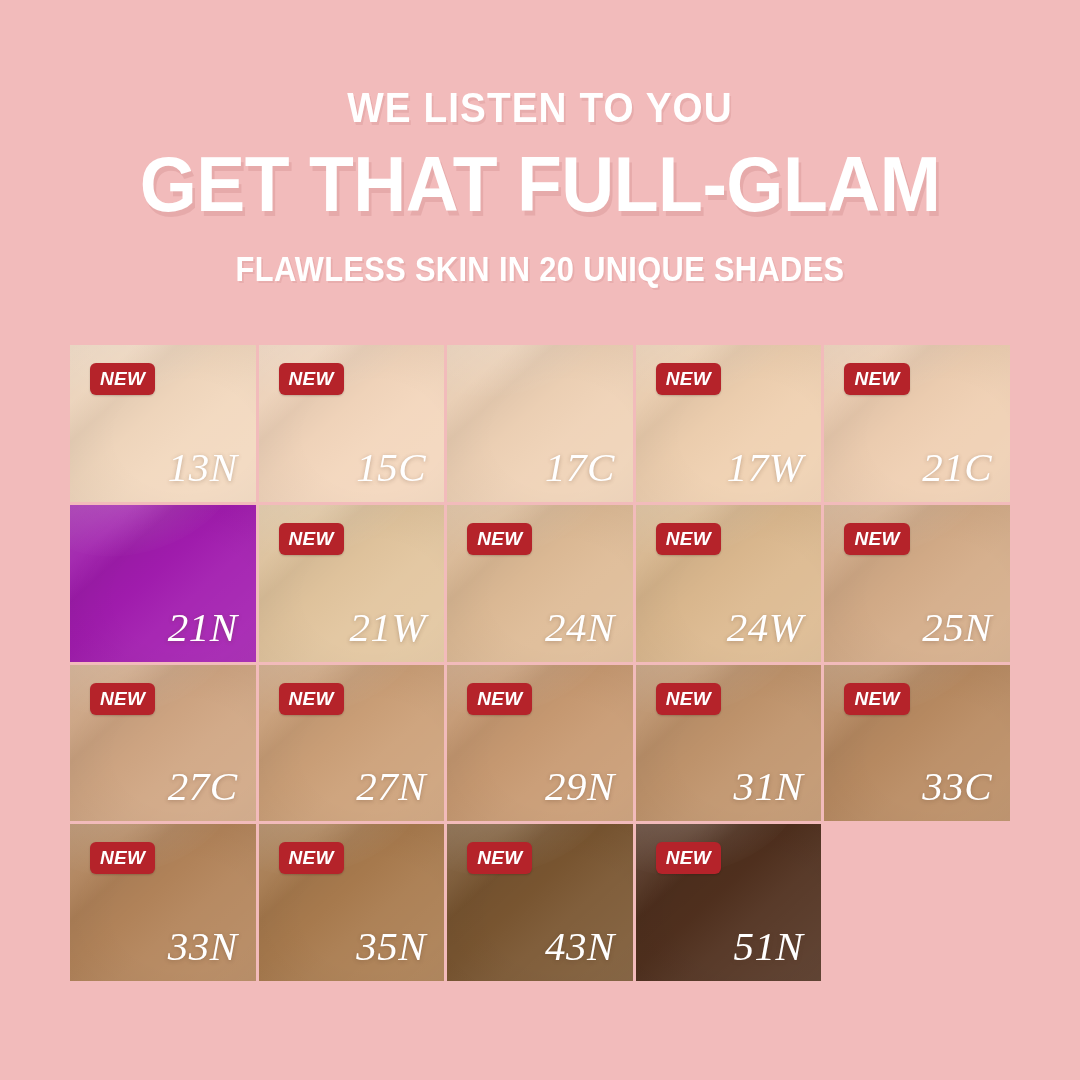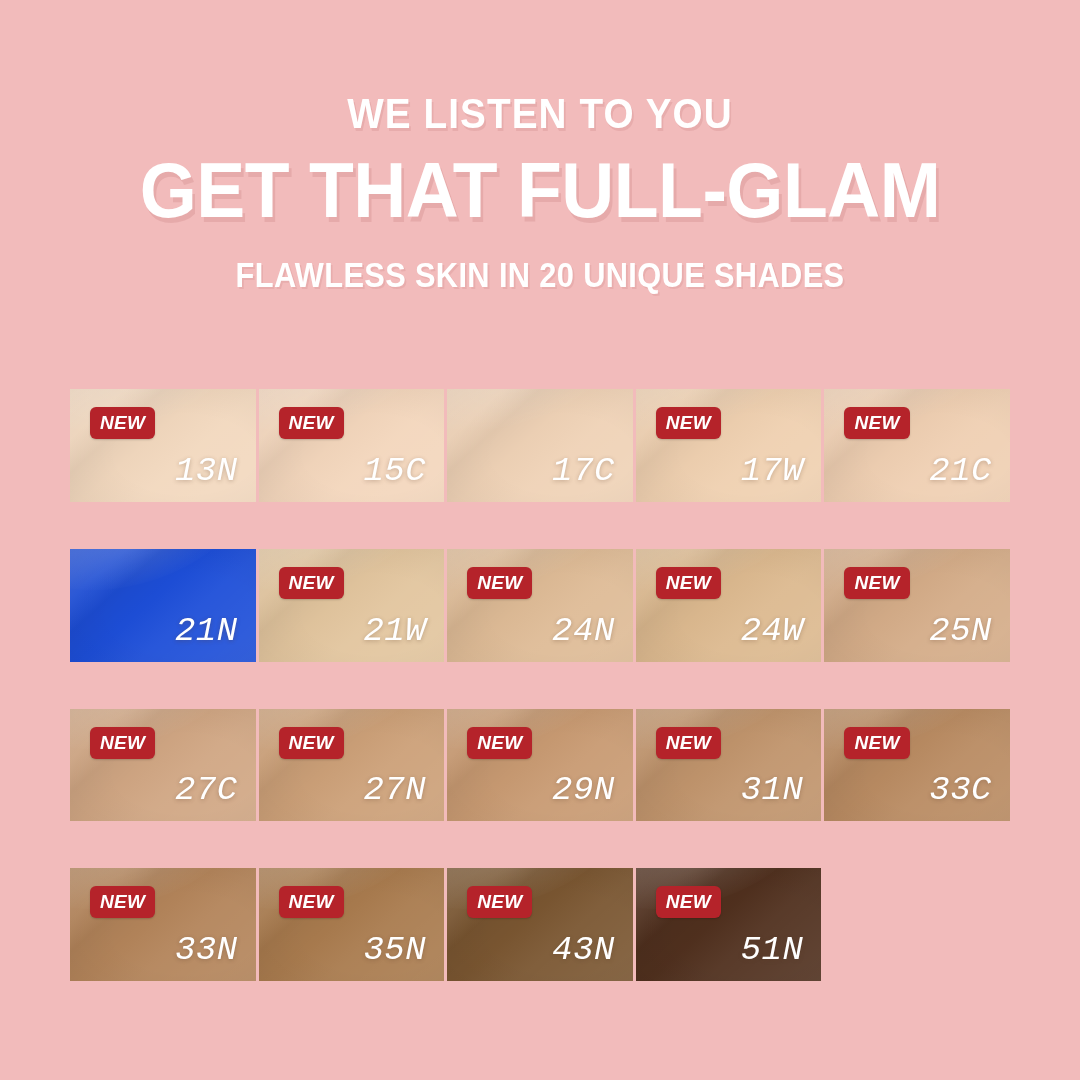--- a/index.html
+++ b/index.html
@@ -13,21 +13,21 @@
 
   body {
     background: #F2BBBB;
     font-family: "Liberation Sans", sans-serif;
     position: relative;
   }
 
   
   .header {
     position: absolute;
-    top: 6px;
+    top: 0;
     left: 0;
     width: 1080px;
     padding-top: 86px;
     text-align: center;
   }
 
   .eyebrow {
     font-family: "Liberation Sans", sans-serif;
     font-weight: bold;
     font-size: 43px;
@@ -72,21 +72,20 @@
     display: grid;
     grid-template-columns: repeat(5, 1fr);
     grid-template-rows: repeat(4, 1fr);
     gap: 3px;
   }
 
   .swatch {
     position: relative;
     overflow: hidden;
     background-color: #E8C9A8;
-    margin-top: 44px;
   }
 
   
   .swatch .sheen {
     position: absolute;
     inset: 0;
     background:
       linear-gradient(138deg,
         rgba(255,255,255,0.17) 0%,
         rgba(255,255,255,0.07) 18%,
@@ -139,24 +138,24 @@
     z-index: 3;
     box-shadow: 0 1px 2px rgba(0,0,0,0.18);
   }
 
   
   .code {
     position: absolute;
     right: 18px;
     bottom: 14px;
     color: #FFFFFF;
-    font-family: Liberation Mono, monospace;
+    font-family: Liberation Serif, serif;
     font-weight: normal;
     font-style: italic;
-    font-size: 34px;
+    font-size: 41px;
     letter-spacing: 0.5px;
     line-height: 1;
     z-index: 3;
     text-shadow: 0 1px 4px rgba(90,60,40,0.32);
   }
 </style>
 </head>
 <body>
 
 <div class="header">
@@ -193,21 +192,21 @@
       <div class="badge">NEW</div>
       <div class="code">17W</div>
     </div>
     <div class="swatch" style="background-color: rgb(239, 207, 178);">
       <div class="sheen"></div>
       <div class="sheen2"></div>
       <div class="vignette"></div>
       <div class="badge">NEW</div>
       <div class="code">21C</div>
     </div>
-    <div class="swatch" style="background-color: #1d4ed8;">
+    <div class="swatch" style="background-color: #a21caf;">
       <div class="sheen"></div>
       <div class="sheen2"></div>
       <div class="vignette"></div>
       <div class="code">21N</div>
     </div>
     <div class="swatch" style="background-color: rgb(226, 197, 158);">
       <div class="sheen"></div>
       <div class="sheen2"></div>
       <div class="vignette"></div>
       <div class="badge">NEW</div>

